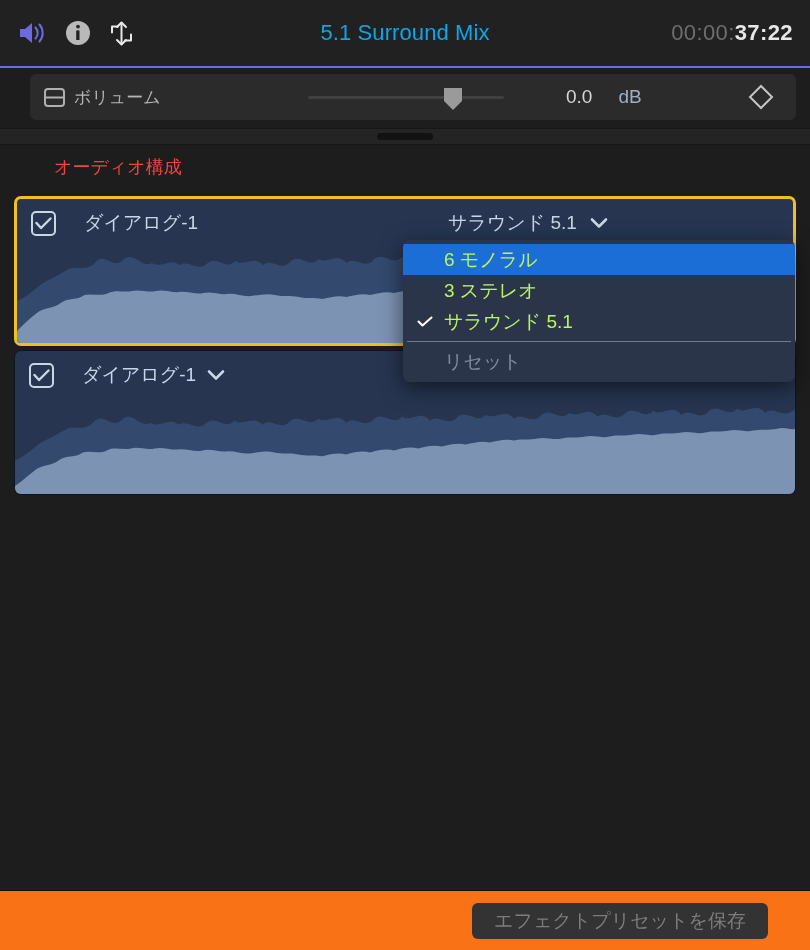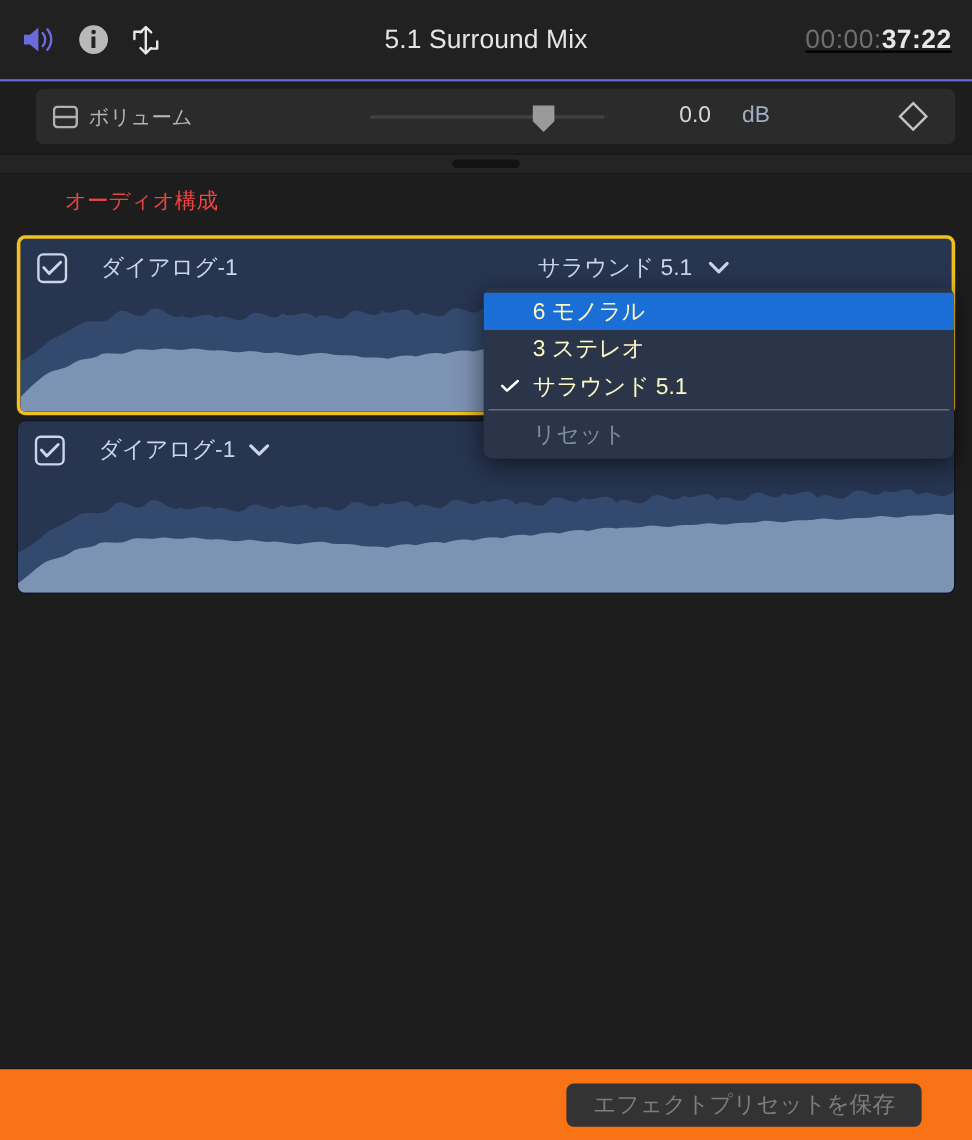--- a/index.html
+++ b/index.html
@@ -18,29 +18,28 @@
     position: absolute; left: 0; top: 0; width: 810px; height: 66px;
     background: #212121;
     display: flex; align-items: center;
   }
   .topbar-icons { display: flex; align-items: center; gap: 17px; margin-left: 18px; }
   .ic { display: inline-flex; align-items: center; justify-content: center; cursor: default; }
 
   .topbar-title {
     position: absolute; left: 0; right: 0; top: 0; height: 66px;
     display: flex; align-items: center; justify-content: center;
-    color: #e5e5e5; font-size: 22px; letter-spacing: .1px;
+    color: #0ea5e9; font-size: 22px; letter-spacing: .1px;
     pointer-events: none;
   }
   .timecode {
     position: absolute; right: 17px; top: 0; height: 66px;
     display: flex; align-items: center;
     font-size: 22px; letter-spacing: .4px;
     font-family: "Liberation Sans", "DejaVu Sans", sans-serif;
-    text-decoration: underline;
   }
   .tc-dim { color: #6e6e6e; }
   .tc-hot { color: #e7e7e7; font-weight: bold; }
 
   .accent-rule {
     position: absolute; left: 0; top: 66px; width: 810px; height: 2px;
     background: #6b6be0;
   }
 
   
@@ -138,21 +137,21 @@
     background: #2a3category; 
     background: #2a3549;
     border-radius: 7px;
     box-shadow: 0 6px 22px rgba(0,0,0,.55);
     z-index: 40;
     padding: 4px 0 5px 0;
     overflow: hidden;
   }
   .menu-item {
     height: 31px; display: flex; align-items: center;
-    color: #fef9c3; font-size: 19px; padding-left: 14px;
+    color: #bef264; font-size: 19px; padding-left: 14px;
   }
   .menu-item .tick { width: 27px; flex: none; display: flex; align-items: center; }
   .menu-item .mlabel { white-space: nowrap; }
   .menu-item.highlight { background: #1b6ed6; }
   .menu-item.disabled { color: #7f8da0; }
   .menu-sep { height: 1px; background: #6e7c92; margin: 4px 4px; }
 
   
   .footer {
     position: absolute; left: 0; bottom: 0; width: 810px; height: 60px;

